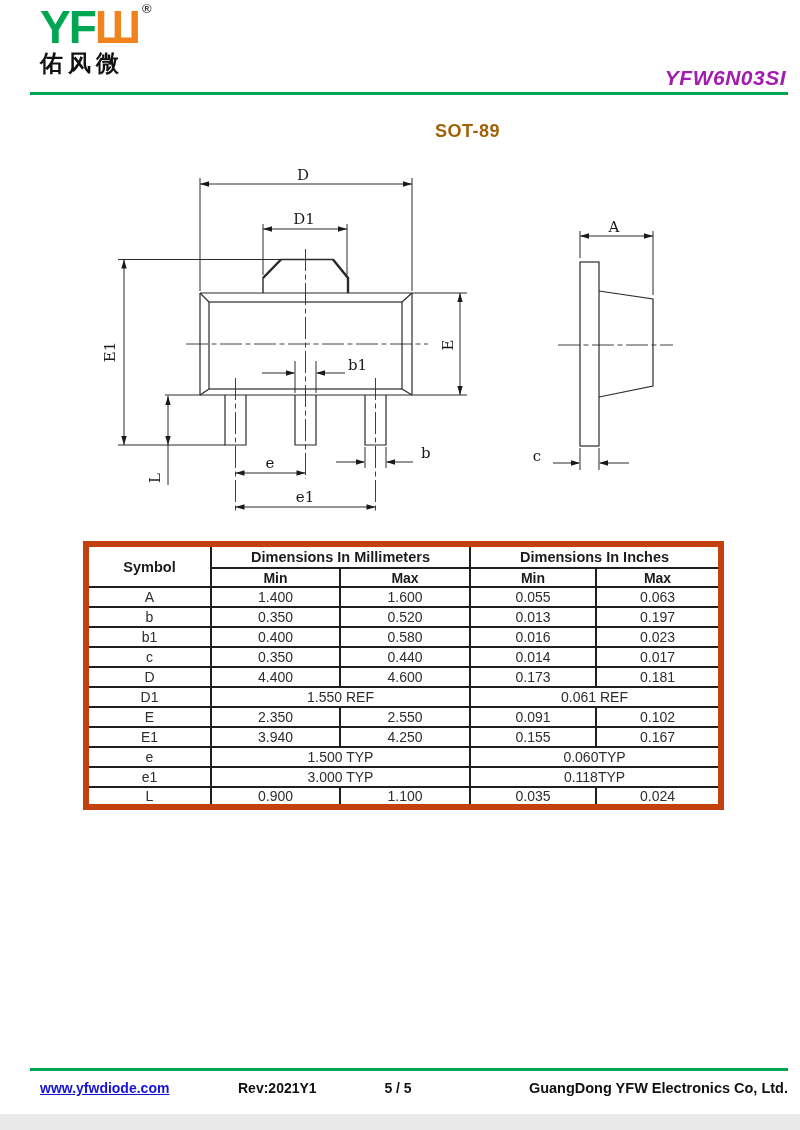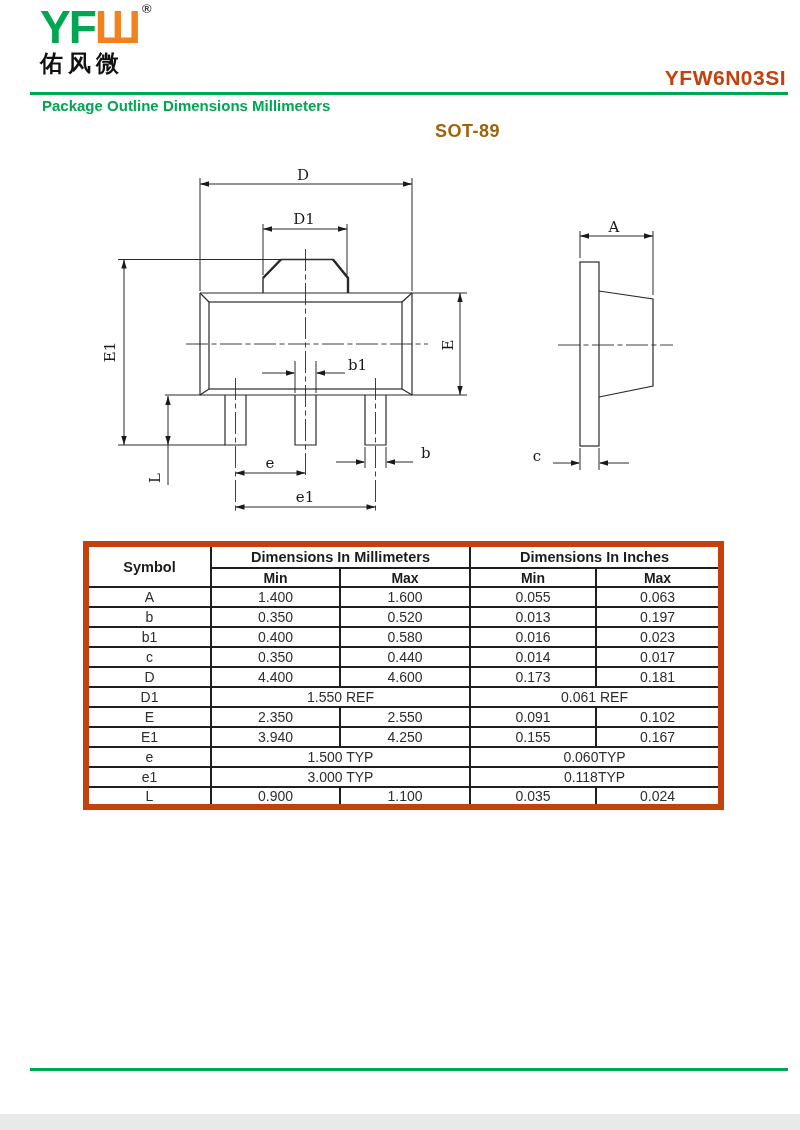--- a/index.html
+++ b/index.html
@@ -9,21 +9,21 @@
     font-family:"Liberation Sans", sans-serif; color:#1a1a1a; overflow:hidden;
   }
   
   .logo { position:absolute; left:40px; top:4px; line-height:1; }
   .logo-word { font-size:46px; font-weight:bold; letter-spacing:-2px; }
   .logo-word .g { color:#00A651; }
   .logo-word .o { color:#F0831E; }
   .logo-reg { font-size:13px; font-weight:bold; color:#444; vertical-align:top; position:relative; top:-2px; left:3px; }
   .logo-cn { font-size:23px; font-weight:bold; color:#111; letter-spacing:5px; margin-top:2px; }
   .part-number { position:absolute; left:0; top:66px; width:786px; text-align:right;
-    font-size:21px; font-weight:bold; color:#c2410c; letter-spacing:0.5px; }
+    font-size:21px; font-weight:bold; color:#a21caf; letter-spacing:0.5px;font-style:italic; }
   .rule { position:absolute; left:30px; width:758px; height:3px; background:#00A651; }
   .rule-top { top:92px; }
   .rule-bottom { top:1068px; }
   .subtitle { position:absolute; left:42px; top:97px; font-size:15px; font-weight:bold; color:#00A651; }
   .doc-title { position:absolute; left:340px; top:121px; width:160px; text-align:right;
     font-size:18px; font-weight:bold; color:#a16207; letter-spacing:0.5px; }
   
   .drawing { position:absolute; left:100px; top:150px; }
   .drawing text { font-family:"DejaVu Serif", serif; font-size:15px; fill:#1a1a1a; }
   
@@ -48,21 +48,20 @@
 <body>
 
 <div class="page">
 
   <div class="logo">
     <div class="logo-word"><span class="g">YF</span><span class="o">Ш</span><span class="logo-reg">®</span></div>
     <div class="logo-cn">佑风微</div>
   </div>
   <div class="part-number">YFW6N03SI</div>
   <div class="rule rule-top"></div>
-  <div class="subtitle">Package Outline Dimensions Millimeters</div>
 
   <div class="doc-title">SOT-89</div>
 
   <svg class="drawing" width="600" height="372" viewBox="100 150 600 372">
 
     <g stroke="#2a2a2a" stroke-width="1.2" fill="none">
       <path d="M200,293 H467"></path>
       <path d="M165,395 H467"></path>
       <path d="M200,293 V395"></path>
       <path d="M412,293 V395"></path>
@@ -249,15 +248,21 @@
         <td>0.900</td>
         <td>1.100</td>
         <td>0.035</td>
         <td>0.024</td>
       </tr>
     </tbody>
       </table>
   </div>
 
   <div class="rule rule-bottom"></div>
+  <div class="footer-row">
+    <a class="f-link" href="#">www.yfwdiode.com</a>
+    <span class="f-rev">Rev:2021Y1</span>
+    <span class="f-page">5 / 5</span>
+    <span class="f-company">GuangDong YFW Electronics Co, Ltd.</span>
+  </div>
   <div class="bottom-band"></div>
 
 </div>
 
 </body></html>

